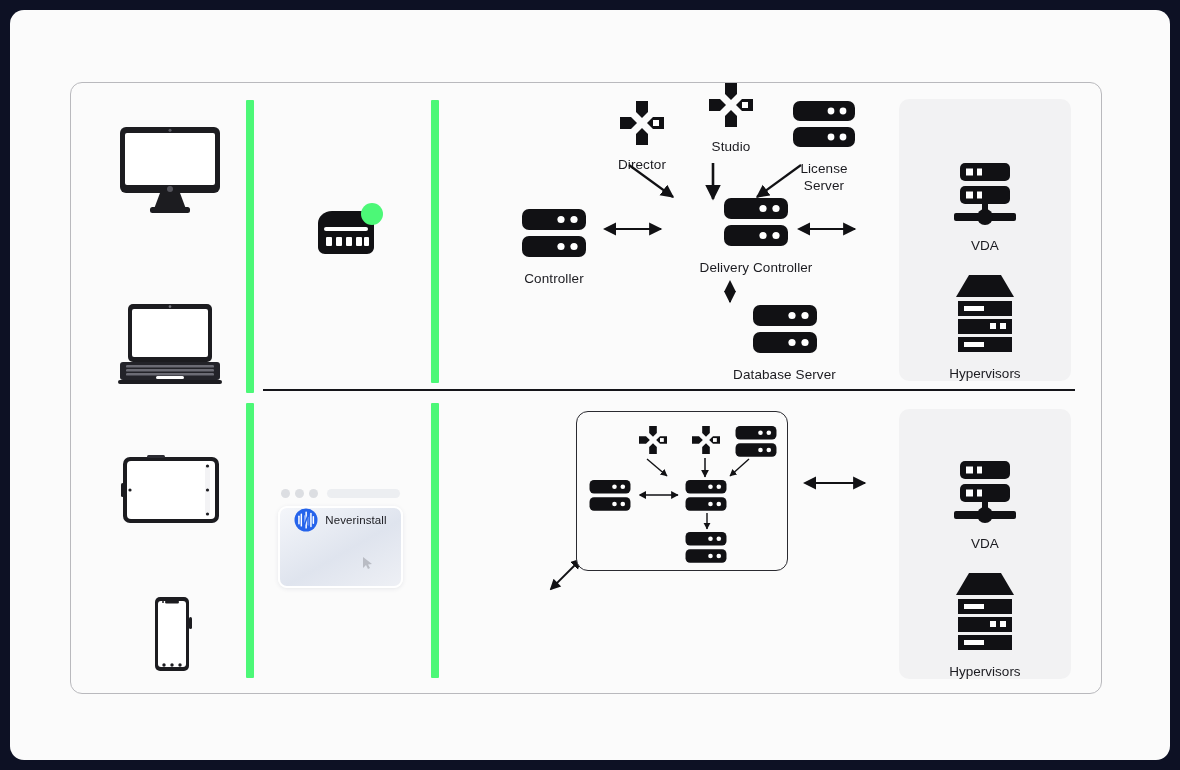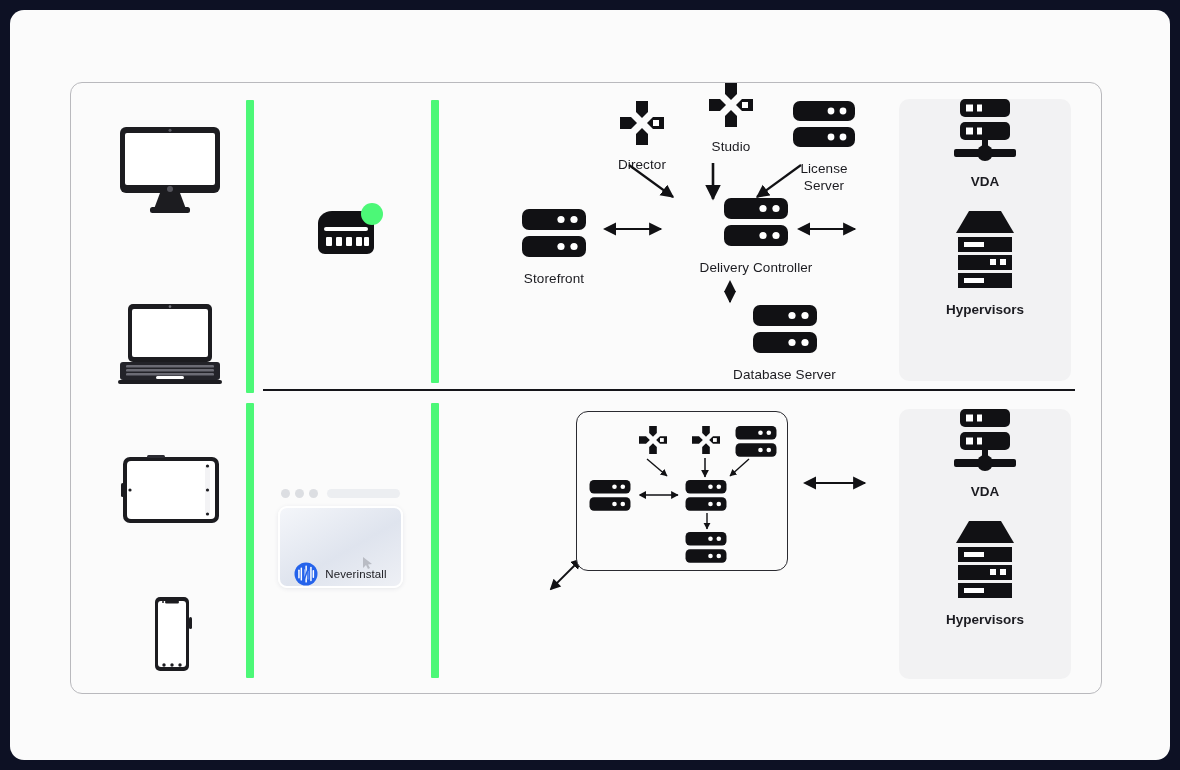--- a/index.html
+++ b/index.html
@@ -83,23 +83,22 @@
 
   
   #node-agent             { left: 390px; top: 508px; width: 160px; }
 
   
   .stack-panel {
     position: absolute;
     background: #f2f2f3;
     border-radius: 10px;
     display: flex; flex-direction: column;
-    align-items: center; justify-content: flex-start;
+    align-items: center; justify-content: flex-end;
     gap: 22px;
-    font-weight: bold;
   }
   #stack-panel-top    { left: 828px; top: 16px;  width: 172px; height: 282px; }
   #stack-panel-bottom { left: 828px; top: 326px; width: 172px; height: 270px; }
   .stack-item { text-align: center; }
   .stack-item .label { margin-top: 9px; font-size: 13.5px; color: #1b1b20; }
 
   
   .arrow { position: absolute; }
 
   
@@ -119,21 +118,21 @@
     flex: 1; height: 9px; border-radius: 5px;
     background: #eceef1; margin-left: 4px;
   }
   #browser-viewport {
     margin-top: 5px;
     height: 82px;
     border-radius: 9px;
     background: linear-gradient(150deg, #f4f6fa 0%, #dfe4ee 55%, #eef0f5 100%);
     border: 2px solid #ffffff;
     box-shadow: 0 1px 4px rgba(60,70,100,.10);
-    display: flex; align-items: flex-end; justify-content: center;
+    display: flex; align-items: flex-start; justify-content: center;
     position: relative;
   }
   #brand-row { display: flex; align-items: center; gap: 7px; }
   #brand-name { font-size: 11.5px; color: #1b1b20; letter-spacing: .1px; }
   #cursor-arrow { position: absolute; right: 28px; bottom: 16px; }
 
   
   #mini-group-box {
     position: absolute;
     left: 505px; top: 328px;
@@ -264,21 +263,21 @@
 
     <div class="node" id="node-storefront">
       <svg width="64" height="50" viewBox="0 0 64 50">
         <rect x="0" y="0" width="64" height="21" rx="7" fill="#111114"></rect>
         <rect x="0" y="27" width="64" height="21" rx="7" fill="#111114"></rect>
         <circle cx="39" cy="10.5" r="3.6" fill="#ffffff"></circle>
           <circle cx="52" cy="10.5" r="3.6" fill="#ffffff"></circle>
         <circle cx="39" cy="37.5" r="3.6" fill="#ffffff"></circle>
           <circle cx="52" cy="37.5" r="3.6" fill="#ffffff"></circle>
       </svg>
-      <div class="label">Storefront</div>
+      <div class="label">Controller</div>
     </div>
 
     <div class="node" id="node-delivery-controller">
       <svg width="64" height="50" viewBox="0 0 64 50">
         <rect x="0" y="0" width="64" height="21" rx="7" fill="#111114"></rect>
         <rect x="0" y="27" width="64" height="21" rx="7" fill="#111114"></rect>
         <circle cx="39" cy="10.5" r="3.6" fill="#ffffff"></circle>
           <circle cx="52" cy="10.5" r="3.6" fill="#ffffff"></circle>
         <circle cx="39" cy="37.5" r="3.6" fill="#ffffff"></circle>
           <circle cx="52" cy="37.5" r="3.6" fill="#ffffff"></circle>

